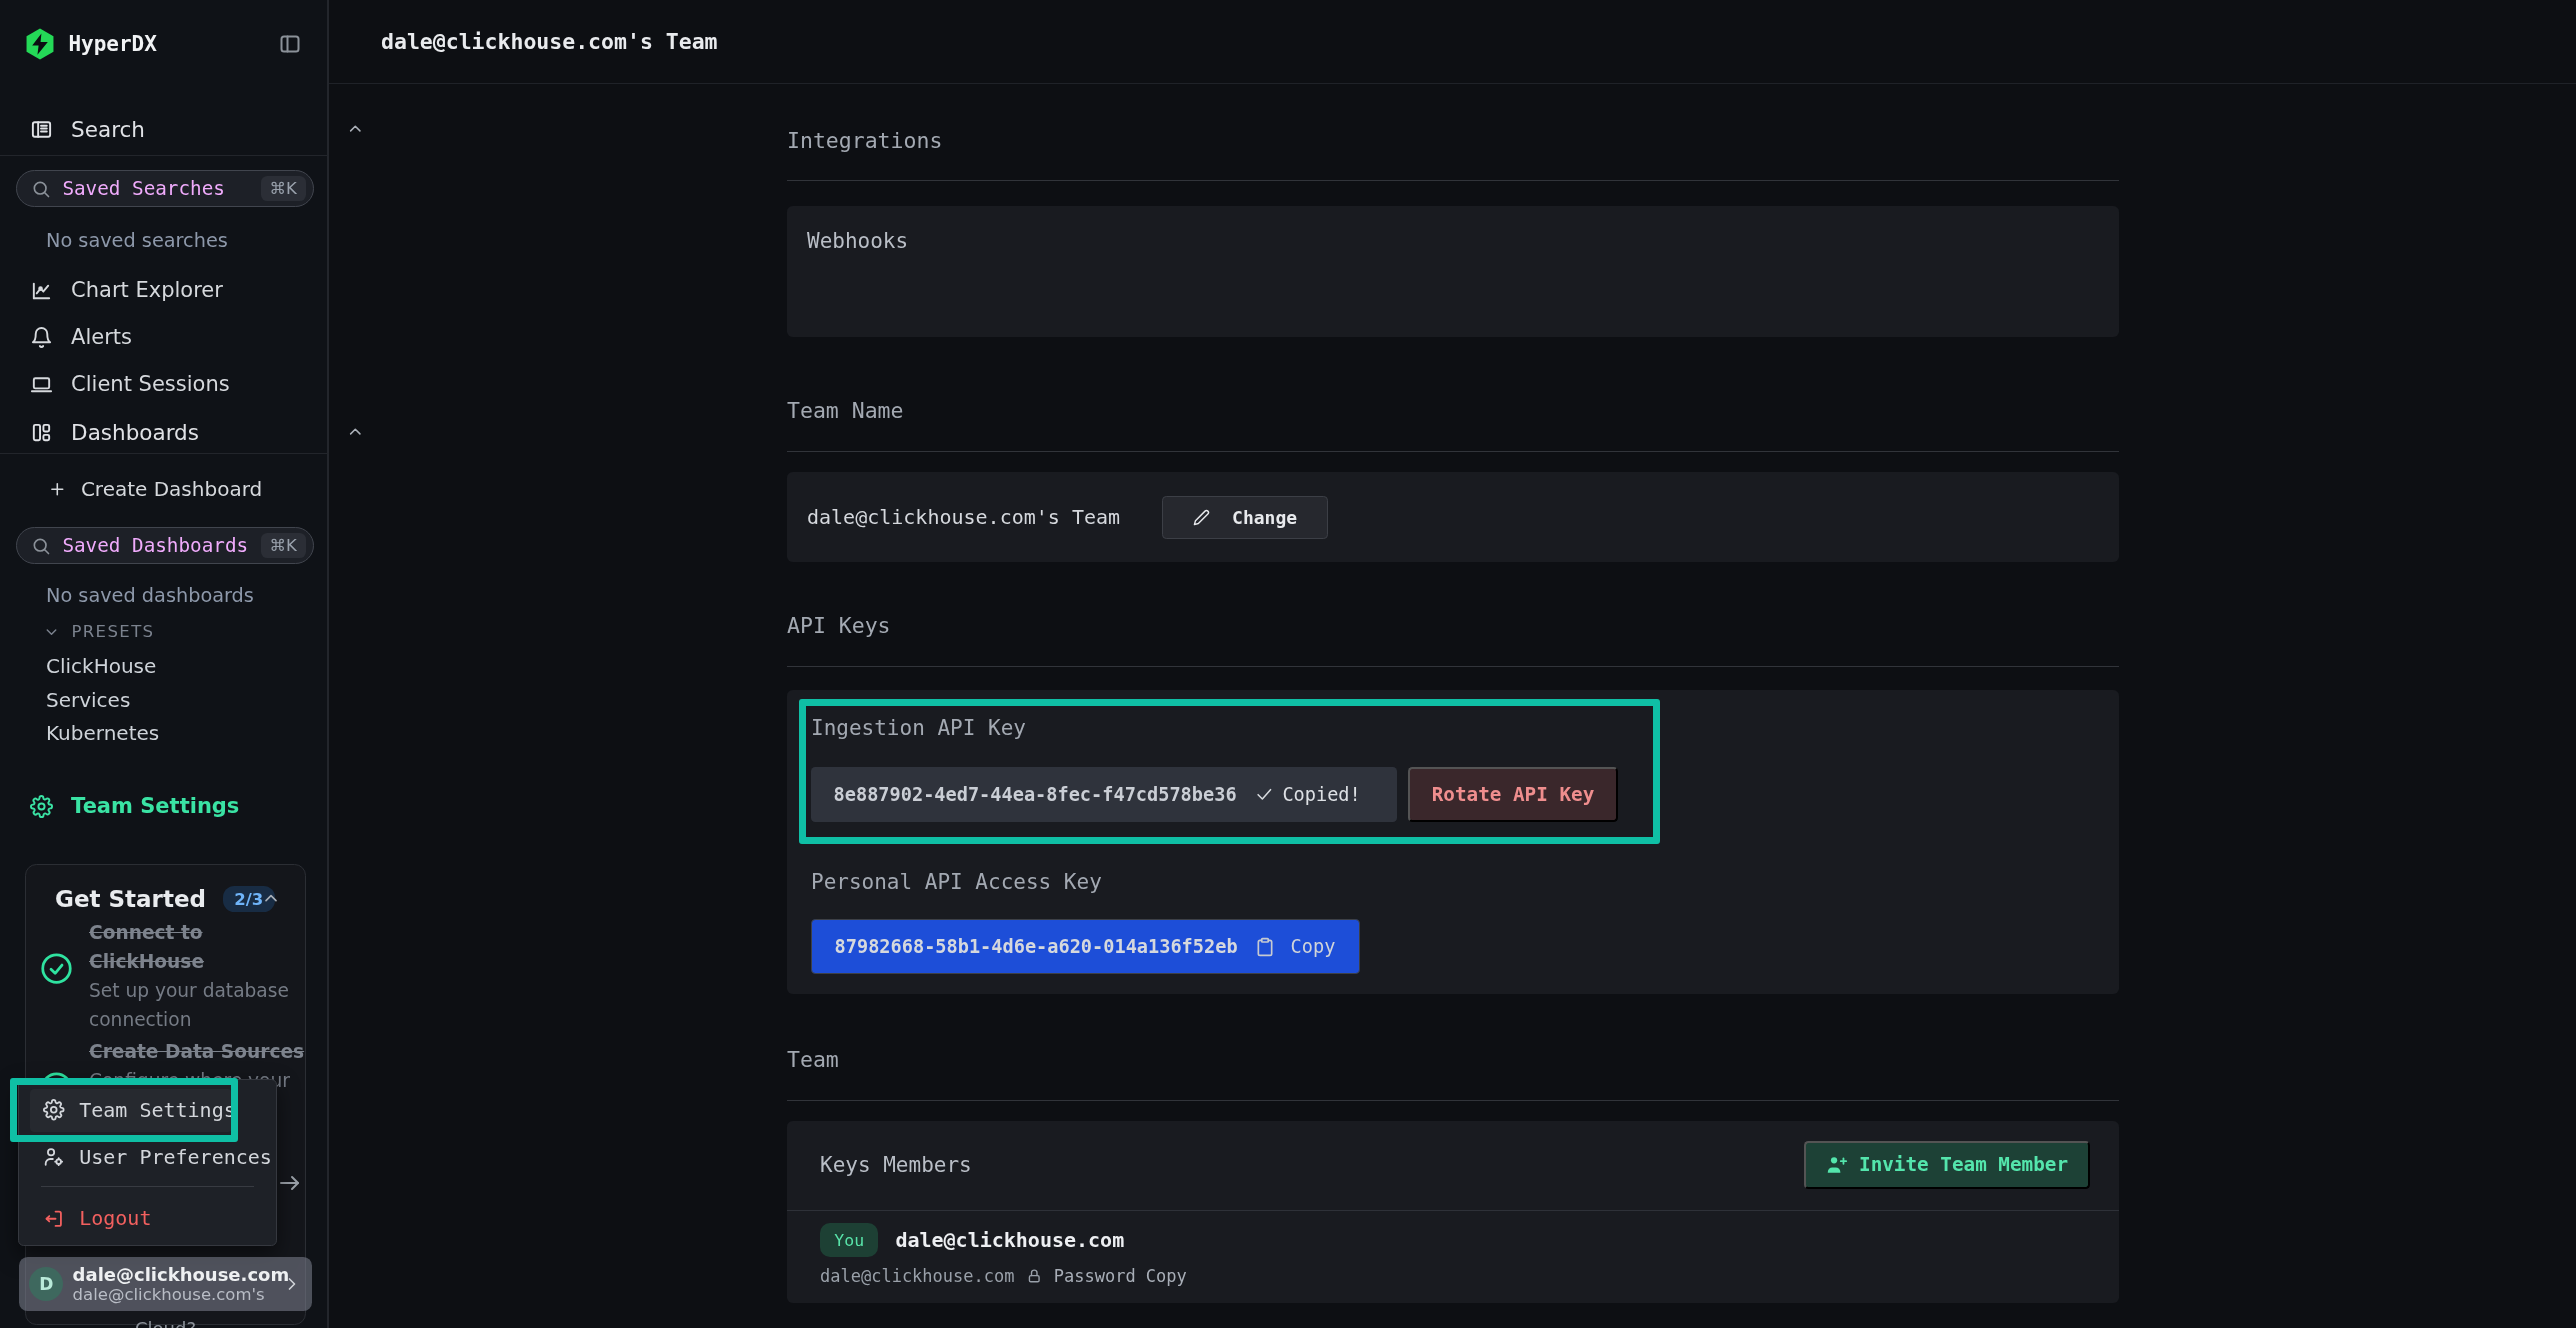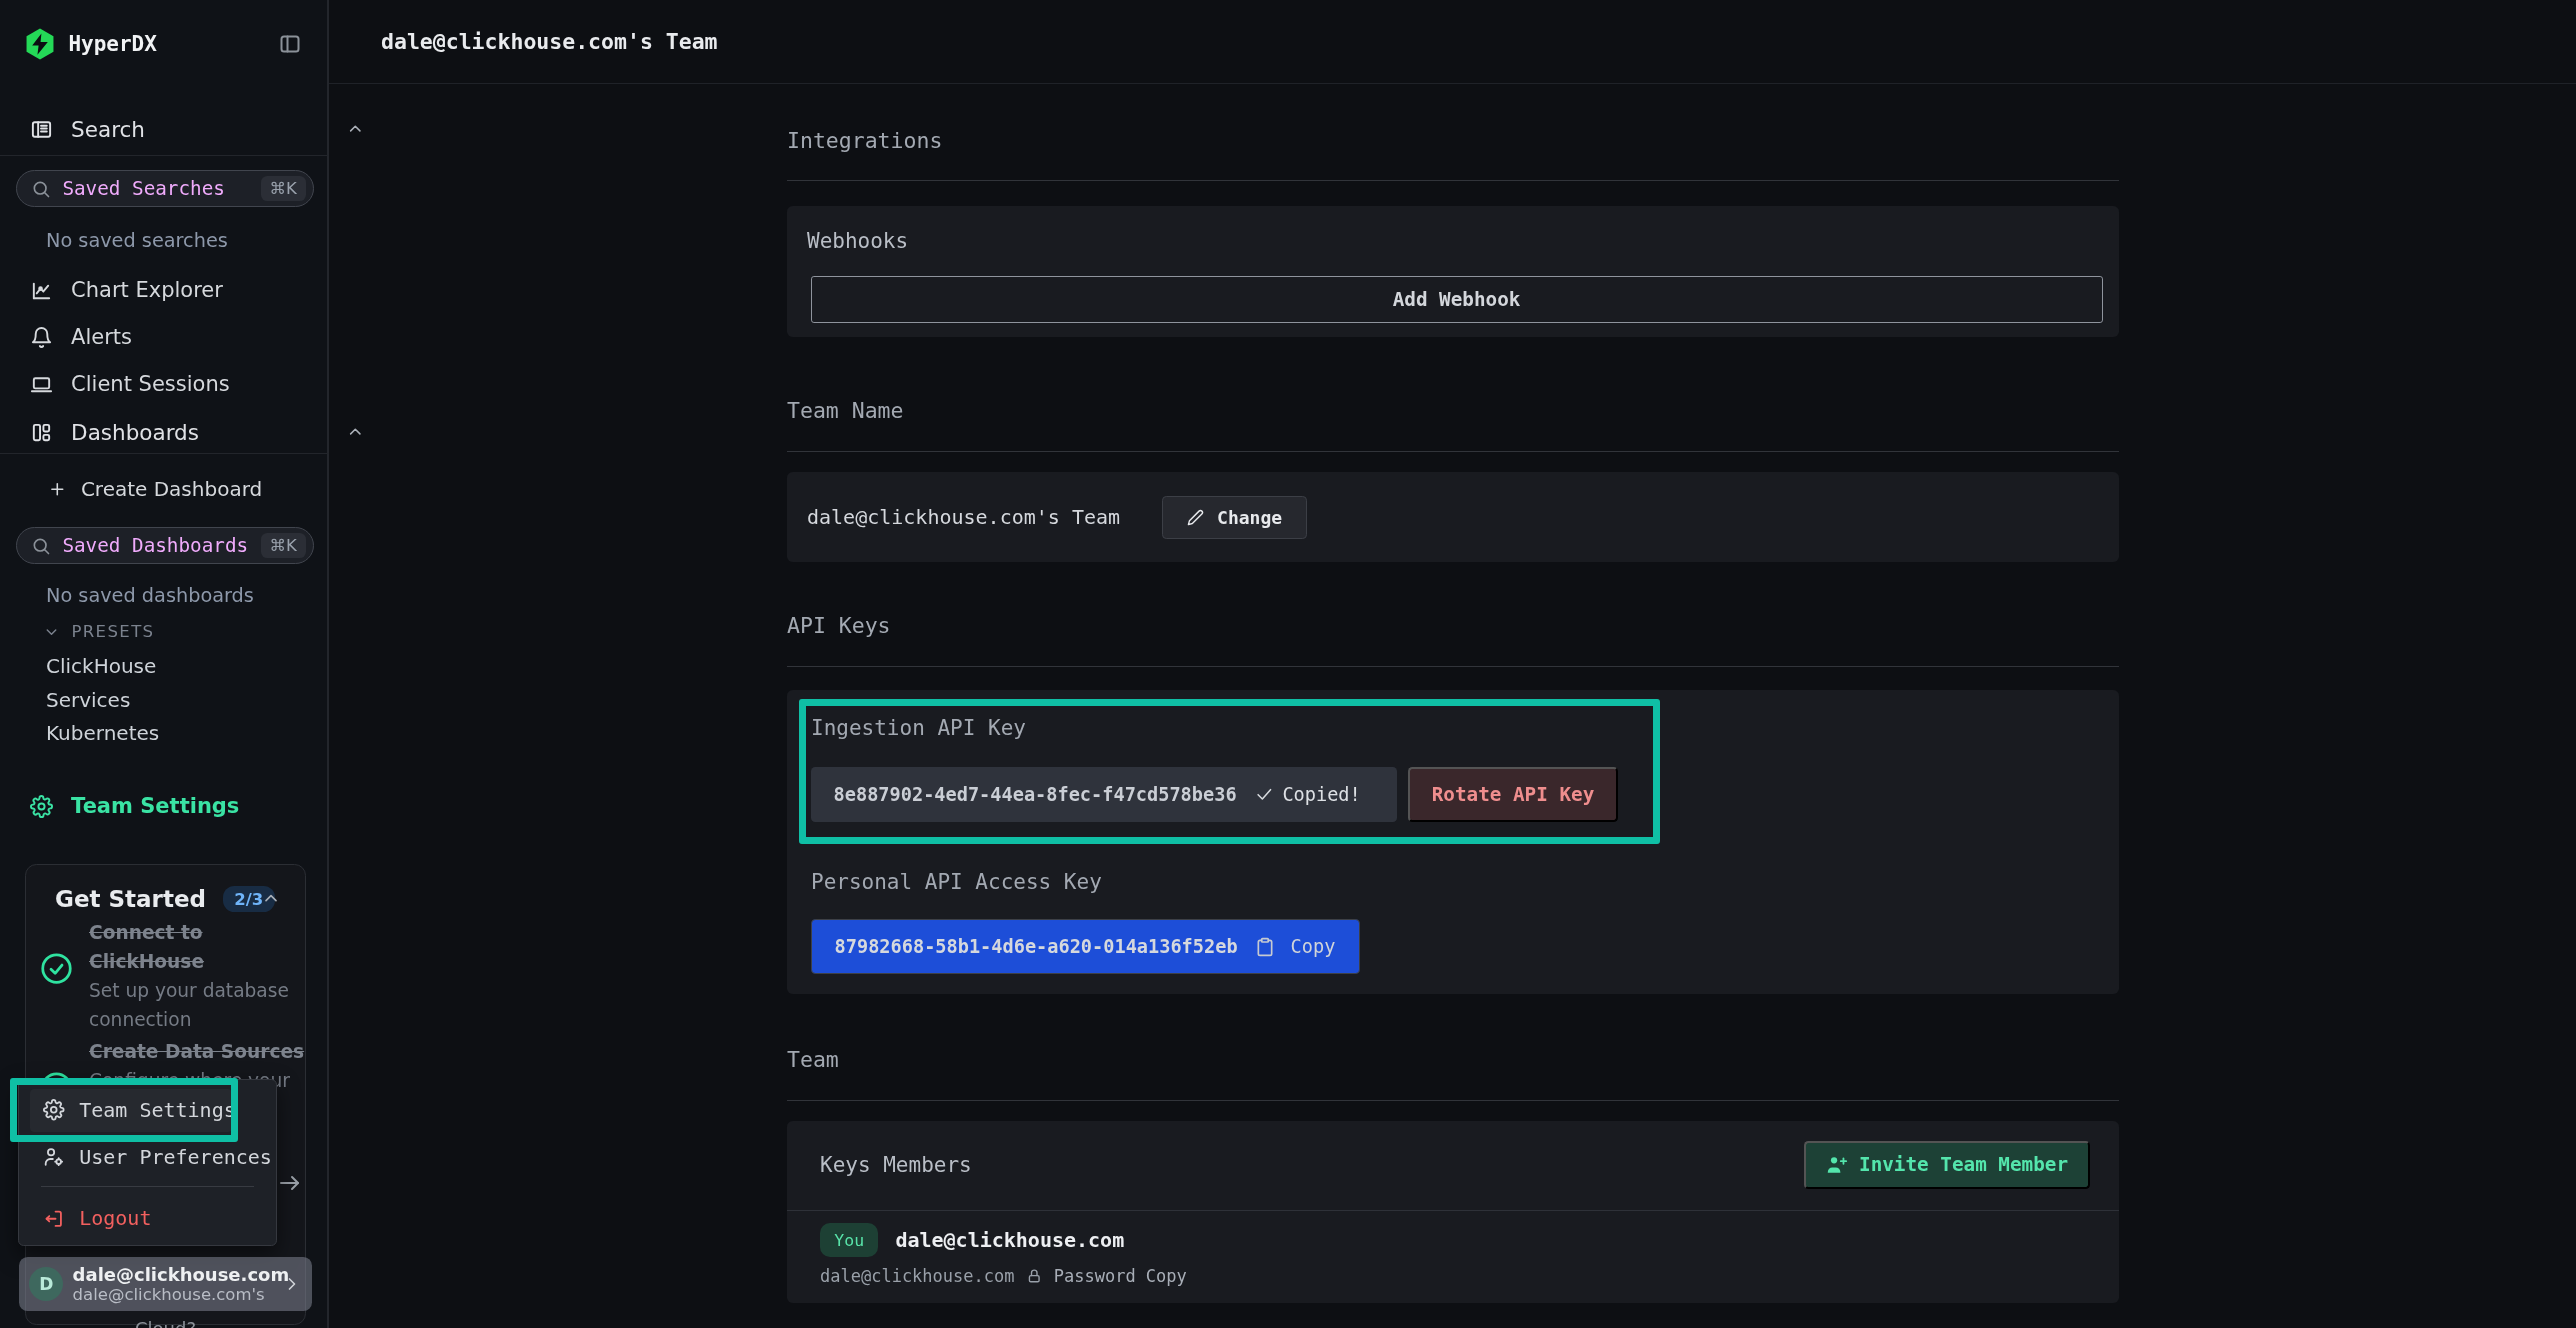--- a/index.html
+++ b/index.html
@@ -74,22 +74,22 @@
 
   .section-heading { position:absolute; left:787px; width:1332px; height:29px; line-height:29px;
                      font-size:21.5px; color:#a3a9b2; }
   .section-divider { position:absolute; left:787px; width:1332px; height:1.4px; background:#31343a; }
   .card { position:absolute; left:787px; width:1332px; background:#191b20; border-radius:5.7px; }
   .card-title { font-size:21px; color:#b9bec6; white-space:nowrap; }
 
   .btn-outline { position:absolute; display:flex; align-items:center; justify-content:center;
                  border:1.4px solid #8f949d; border-radius:2.9px; background:transparent;
                  font-size:19.3px; font-weight:600; color:#d3d6db; cursor:pointer; }
-  .btn-dark { display:flex; align-items:center; gap:13px; background:#26282e; border:1.4px solid #3c3f46;
-              border-radius:4.3px; height:43px; padding:0 24px; font-size:18px; font-weight:bold;
+  .btn-dark { display:flex; align-items:center; gap:22px; background:#26282e; border:1.4px solid #3c3f46;
+              border-radius:4.3px; height:43px; padding:0 30px; font-size:18px; font-weight:bold;
               color:#e8eaed; cursor:pointer; white-space:nowrap; }
 
   .key-chip { position:absolute; display:flex; align-items:center; border-radius:4.3px; height:55px;
               padding:0 23px; white-space:nowrap; }
   .key-text { font-size:18.6px; font-weight:bold; color:#caced5; }
   .btn-rotate { position:absolute; display:flex; align-items:center; justify-content:center;
                 background:#3a272b; border-radius:4.3px; height:55px;
                 font-size:19.3px; font-weight:bold; color:#ef8e8e; cursor:pointer; white-space:nowrap; }
   .btn-invite { display:flex; align-items:center; gap:11.4px; background:#1d4136; border-radius:4.3px;
                 height:48px; padding:0 20px; font-size:19.3px; font-weight:bold; color:#54e5ac;
@@ -294,21 +294,20 @@
 
 <header id="main-header">
   <span class="main-title mono">dale@clickhouse.com's Team</span>
 </header>
 
 <div class="section-heading mono" style="top:126px;">Integrations</div>
 <div class="section-divider" style="top:180px;"></div>
 
 <div class="card" style="top:206px; height:131px;">
   <div class="abs card-title mono" style="left:20px; top:23px;">Webhooks</div>
-  <button class="btn-outline mono" style="left:23.6px; right:16.5px; top:70px; height:47px;">Add Webhook</button>
 </div>
 
 <div class="section-heading mono" style="top:396px;">Team Name</div>
 <div class="section-divider" style="top:451px;"></div>
 
 <div class="card row" style="top:472px; height:90px; padding-left:20px; gap:42px;">
   <span class="mono" style="font-size:20px; color:#d5d8dd; white-space:nowrap;">dale@clickhouse.com's Team</span>
   <button class="btn-dark mono">
     <svg class="ico" width="17" height="17" viewBox="0 0 24 24">
       <path d="M17 3a2.8 2.8 0 1 1 4 4L7.5 20.5 2 22l1.5-5.5L17 3z"></path>

